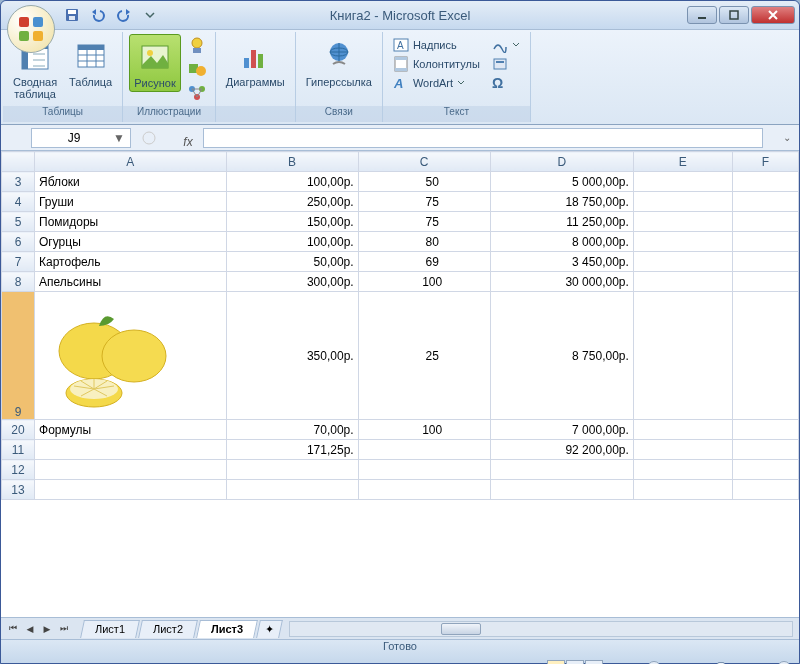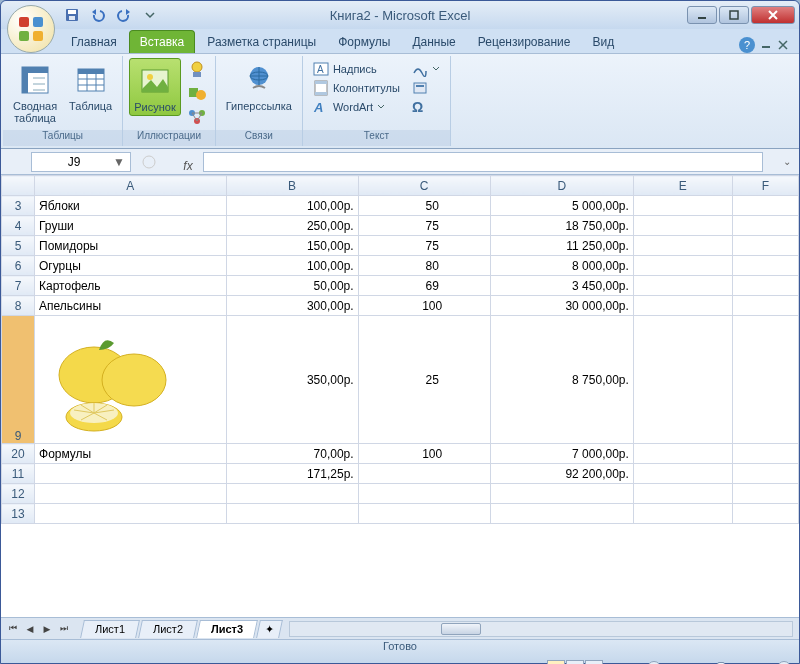--- a/index.html
+++ b/index.html
@@ -140,38 +140,20 @@
           </svg>
       </div>
       <div class="win-btn close">
         <svg width="12" height="12">
             <path d="M2 2 L10 10 M10 2 L2 10" stroke="#fff" stroke-width="2"></path>
           </svg>
       </div>
     </div>
   </div>
 
-  <div class="ribbon-tabs">
-    <div class="ribbon-tab">Главная</div>
-    <div class="ribbon-tab active">Вставка</div>
-    <div class="ribbon-tab">Разметка страницы</div>
-    <div class="ribbon-tab">Формулы</div>
-    <div class="ribbon-tab">Данные</div>
-    <div class="ribbon-tab">Рецензирование</div>
-    <div class="ribbon-tab">Вид</div>
-    <div class="ribbon-right">
-      <div class="help-icon">?</div>
-      <svg width="10" height="10">
-          <rect x="1" y="6" width="8" height="2" fill="#466"></rect>
-        </svg>
-      <svg width="12" height="12">
-          <path d="M2 2 L10 10 M10 2 L2 10" stroke="#466" stroke-width="1.5"></path>
-        </svg>
-    </div>
-  </div>
 
   <div class="ribbon">
     <div class="ribbon-group">
       <div class="ribbon-group-body">
         <div class="big-btn">
           <svg class="big-btn-icon" viewBox="0 0 32 32">
               <rect x="3" y="3" width="26" height="26" fill="#fff" stroke="#5080b0"></rect>
               <rect x="3" y="3" width="26" height="6" fill="#5080b0"></rect>
               <rect x="3" y="3" width="6" height="26" fill="#5080b0"></rect>
               <path d="M14 14h12m-12 6h12m-12 6h12" stroke="#8ab" stroke-width="1"></path>
@@ -220,20 +202,33 @@
                 <circle cx="15" cy="5" r="3" fill="#70b040"></circle>
                 <circle cx="10" cy="13" r="3" fill="#d05050"></circle>
                 <path d="M5 5 L15 5 L10 13 Z" fill="none" stroke="#888"></path>
               </svg>
             </div>
         </div>
       </div>
       <div class="ribbon-group-label">Иллюстрации</div>
     </div>
 
+    <div class="ribbon-group">
+      <div class="ribbon-group-body">
+        <div class="big-btn">
+          <svg class="big-btn-icon" viewBox="0 0 32 32">
+              <rect x="5" y="18" width="5" height="10" fill="#5090d0"></rect>
+              <rect x="12" y="10" width="5" height="18" fill="#d05050"></rect>
+              <rect x="19" y="14" width="5" height="14" fill="#70b040"></rect>
+            </svg>
+          <div class="big-btn-label">Диаграммы</div>
+        </div>
+      </div>
+      <div class="ribbon-group-label">&nbsp;</div>
+    </div>
 
     <div class="ribbon-group">
       <div class="ribbon-group-body">
         <div class="big-btn">
           <svg class="big-btn-icon" viewBox="0 0 32 32">
               <circle cx="16" cy="12" r="9" fill="#5090d0"></circle>
               <ellipse cx="16" cy="12" rx="9" ry="4" fill="none" stroke="#2a6aa0"></ellipse>
               <path d="M16 3v18M7 12h18" stroke="#2a6aa0"></path>
               <path d="M10 24 Q16 20 22 24" fill="none" stroke="#888" stroke-width="2"></path>
             </svg>

